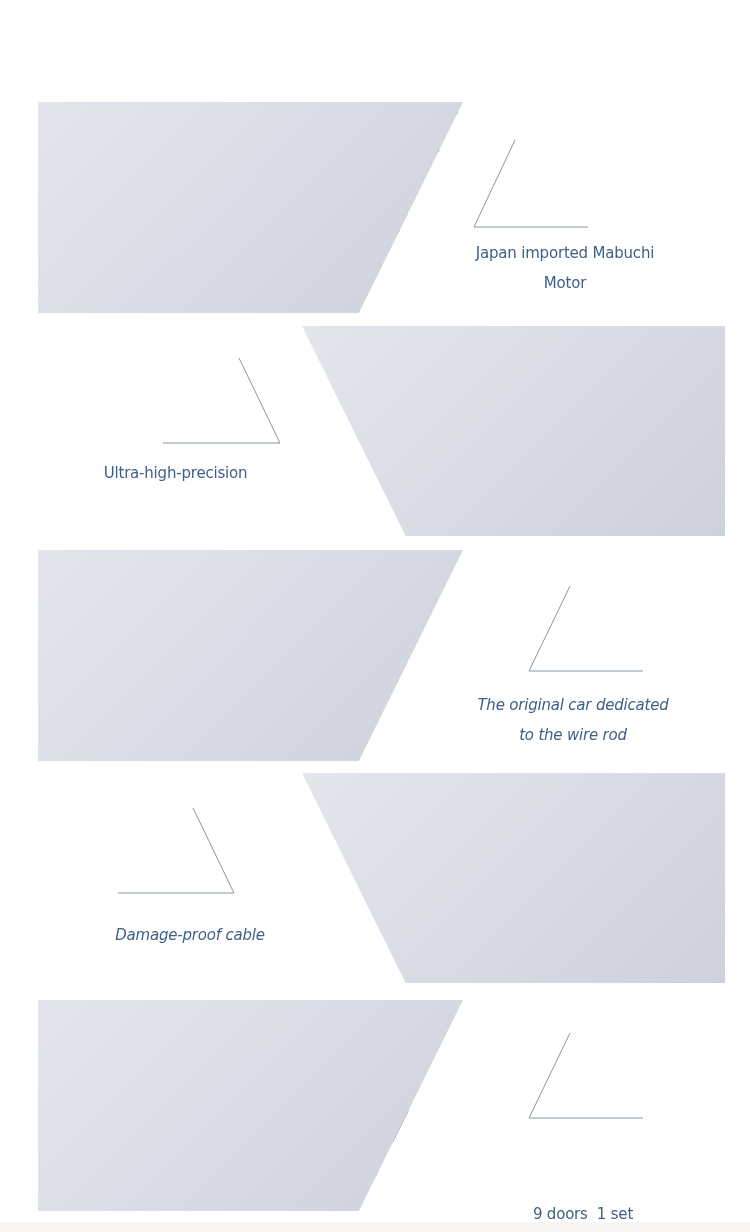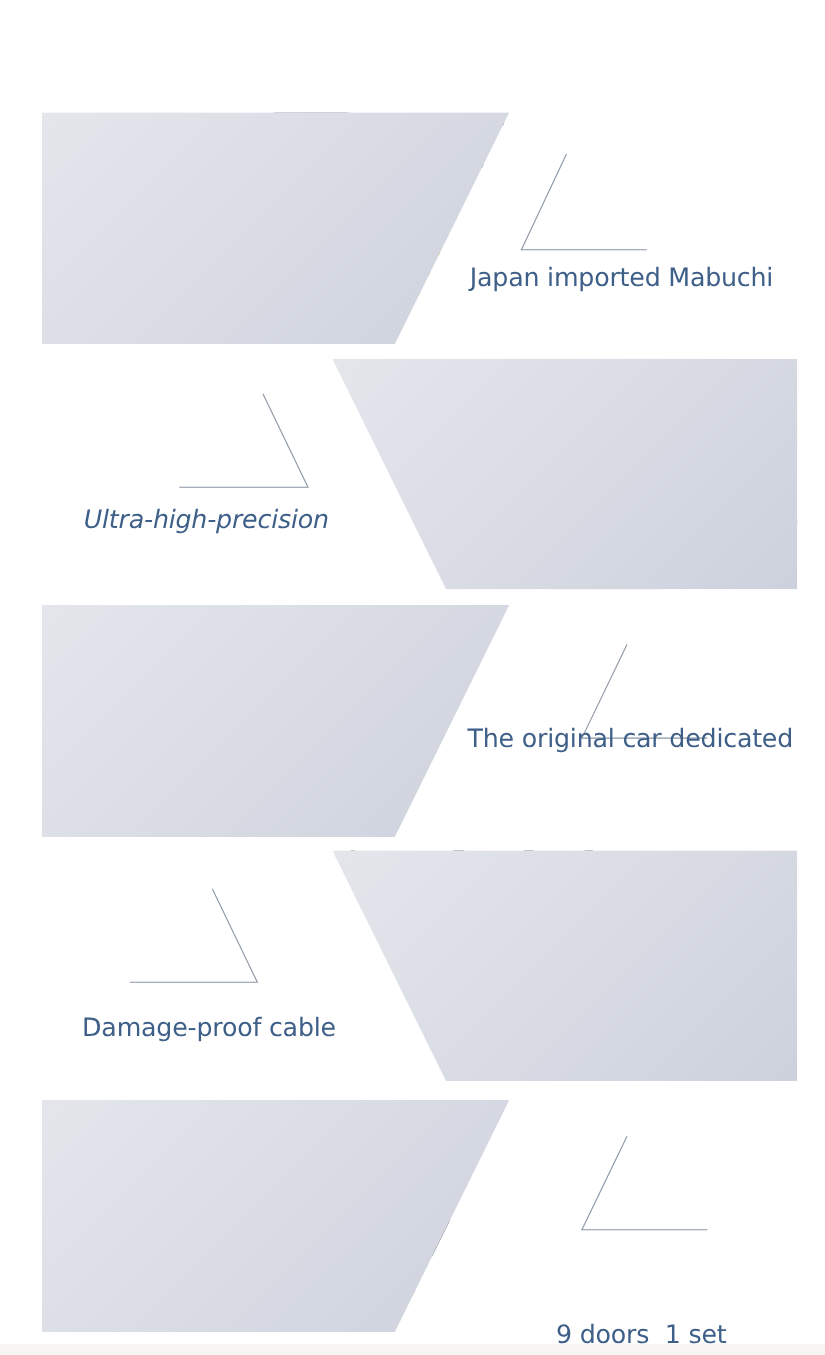--- a/index.html
+++ b/index.html
@@ -1,19 +1,19 @@
 <!DOCTYPE html>
 <html><head>
   <meta charset="utf-8">
   <style>
     html, body { margin: 0; padding: 0; background: #ffffff; }
     body { width: 750px; height: 1232px; position: relative; overflow: hidden; font-family: "Liberation Sans", "DejaVu Sans", sans-serif; }
     .panel { position: absolute; overflow: hidden; }
     .photo { position: absolute; inset: 0; background: linear-gradient(135deg, #e4e6ec 0%, #d8dbe4 55%, #cdd1dc 100%); }
-    .caption { position: absolute; color: #3e5f88; font-size: 23px; line-height: 30px; text-align: center; letter-spacing: -0.2px; font-family: "DejaVu Sans", sans-serif; }
+    .caption { position: absolute; color: #3e5f88; font-size: 15px; line-height: 30px; text-align: center; letter-spacing: -0.2px; font-family: "DejaVu Sans", sans-serif; }
     .deco { position: absolute; overflow: visible; }
     .bottom-strip { position: absolute; left: 0; top: 1222px; width: 750px; height: 10px; background: #f7f6f2; }
     svg { display: block; }
   </style>
 </head>
 <body>
 
 <div class="panel" style="left:38px; top:102px; width:425px; height:211px; clip-path: polygon(0 0, 100% 0, 75.5% 100%, 0 100%);">
   <div class="photo"></div>
   <svg width="425" height="211">
@@ -42,26 +42,27 @@
     <ellipse cx="355" cy="120" rx="22" ry="10" fill="none" stroke="#d9b845" stroke-width="2.5"></ellipse>
     <ellipse cx="355" cy="138" rx="22" ry="10" fill="none" stroke="#d9b845" stroke-width="2.5"></ellipse>
     <ellipse cx="352" cy="156" rx="22" ry="10" fill="none" stroke="#d9b845" stroke-width="2.5"></ellipse>
   </svg>
 </div>
 <svg class="deco" style="left:470px; top:135px;" width="150" height="95">
   <polyline points="45,5 4,92 118,92" fill="none" stroke="#8a96a4" stroke-width="1"></polyline>
 </svg>
 <div class="caption" style="left:415px; top:238px; width:300px;">
   <div>Japan imported Mabuchi</div>
+  <div>Motor</div>
 </div>
 
 <svg class="deco" style="left:160px; top:355px;" width="130" height="95">
   <polyline points="79,3 120,88 3,88" fill="none" stroke="#8a96a4" stroke-width="1"></polyline>
 </svg>
-<div class="caption" style="left:40px; top:458px; width:295px;font-style:italic;">
+<div class="caption" style="left:28px; top:458px; width:295px;">
   <div>Ultra-high-precision</div>
 </div>
 <div class="panel" style="left:302px; top:326px; width:423px; height:210px; clip-path: polygon(0 0, 100% 0, 100% 100%, 24.5% 100%);">
   <div class="photo"></div>
   <svg width="423" height="210">
     <path d="M150 15 L 215 25 L 260 60 L 320 70 L 330 140 L 300 210 L 200 210 L 150 160 L 125 130 L 140 80 Z" fill="#1c1e22"></path>
     <path d="M175 60 L 240 55 L 280 110 L 250 180 L 210 170 Z" fill="#2a2d32"></path>
     <circle cx="200" cy="103" r="6" fill="#e6e6e6"></circle>
     <circle cx="223" cy="110" r="5" fill="#e6e6e6"></circle>
     <circle cx="265" cy="125" r="6" fill="#e6e6e6"></circle>
@@ -82,28 +83,29 @@
     <path d="M175 30 C 200 60, 170 100, 210 130" fill="none" stroke="#d6b442" stroke-width="2.5"></path>
     <rect x="155" y="35" width="18" height="45" fill="#1d1f22"></rect>
     <rect x="170" y="125" width="65" height="70" fill="#bfc2c7" transform="rotate(-20 200 160)"></rect>
     <rect x="175" y="150" width="35" height="35" fill="#f5f5f5"></rect>
     <rect x="250" y="140" width="55" height="65" fill="#d3d6da" transform="rotate(-15 275 170)"></rect>
   </svg>
 </div>
 <svg class="deco" style="left:525px; top:583px;" width="130" height="95">
   <polyline points="45,3 4,88 118,88" fill="none" stroke="#8a96a4" stroke-width="1"></polyline>
 </svg>
-<div class="caption" style="left:418px; top:657px; width:310px;">
+<div class="caption" style="left:418px; top:690px; width:310px;font-style:italic;">
   <div>The original car dedicated</div>
+  <div>to the wire rod</div>
 </div>
 
 <svg class="deco" style="left:115px; top:805px;" width="130" height="95">
   <polyline points="78,3 119,88 3,88" fill="none" stroke="#8a96a4" stroke-width="1"></polyline>
 </svg>
-<div class="caption" style="left:40px; top:920px; width:300px;">
+<div class="caption" style="left:40px; top:920px; width:300px;font-style:italic;">
   <div>Damage-proof cable</div>
 </div>
 <div class="panel" style="left:302px; top:773px; width:423px; height:210px; clip-path: polygon(0 0, 100% 0, 100% 100%, 24.5% 100%);">
   <div class="photo"></div>
   <svg width="423" height="210">
     <path d="M15 5 C 110 40, 170 100, 185 210" fill="none" stroke="#1a1c1f" stroke-width="13"></path>
     <path d="M110 0 C 170 50, 200 120, 205 210" fill="none" stroke="#1a1c1f" stroke-width="13"></path>
     <path d="M175 0 C 215 60, 230 130, 230 210" fill="none" stroke="#1a1c1f" stroke-width="13"></path>
     <path d="M230 0 C 250 60, 255 140, 255 210" fill="none" stroke="#1a1c1f" stroke-width="13"></path>
   </svg>

